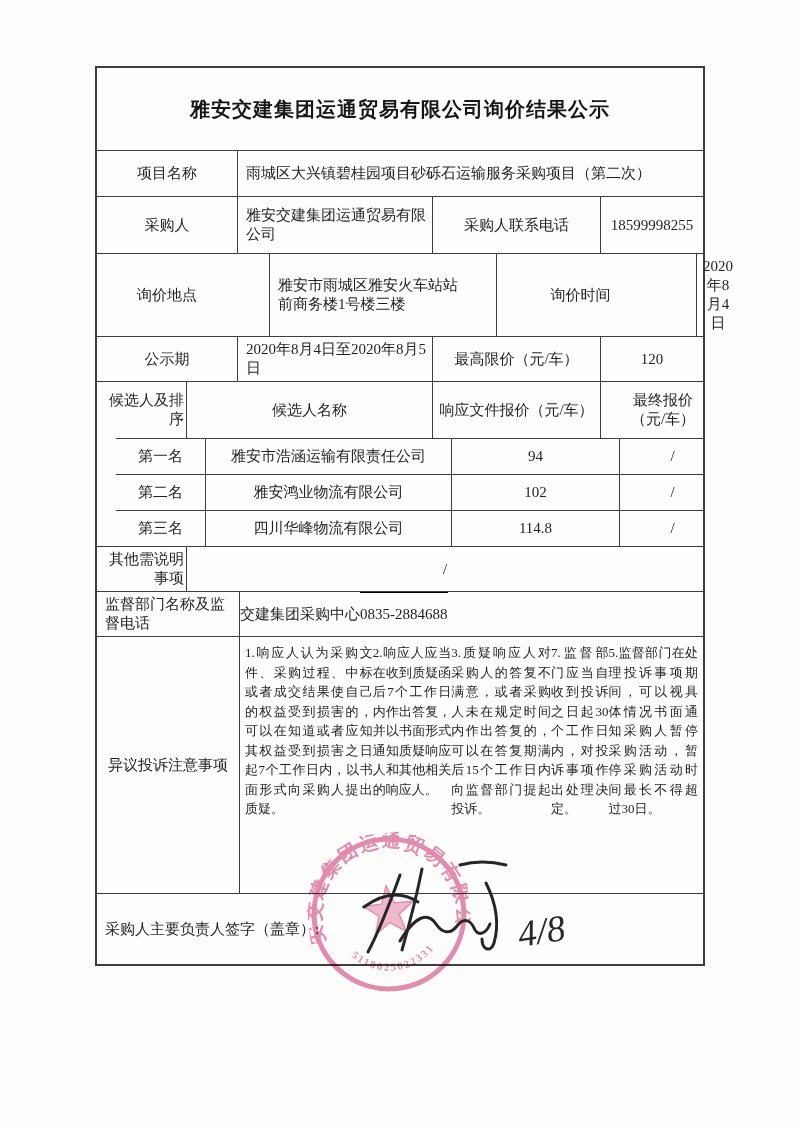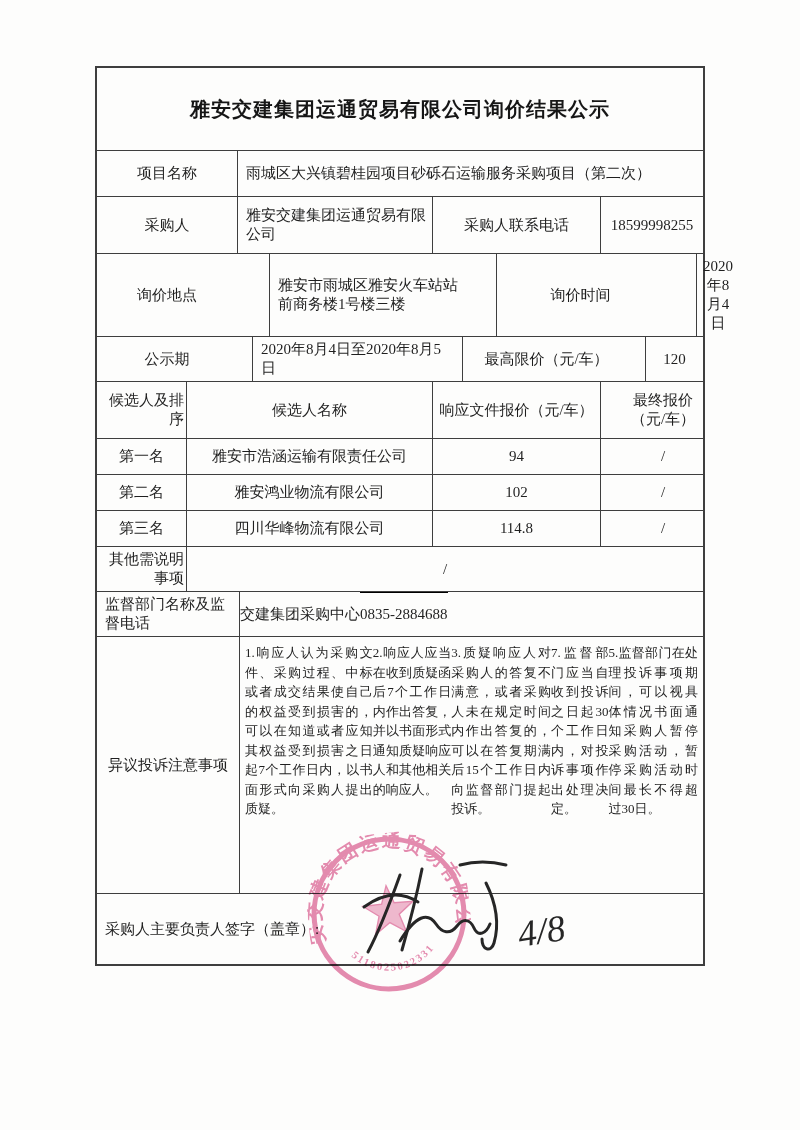--- a/index.html
+++ b/index.html
@@ -46,23 +46,23 @@
   .wS2{flex:1;}
   .title-row{min-height:82px;}
   .title-cell{
     flex:1;justify-content:center;text-align:center;
     font-family:Liberation Serif, serif;
     font-weight:bold;font-size:20px;letter-spacing:1px;color:#161616;
   }
   .h-project{min-height:45px;}
   .h-purchaser{min-height:56px;}
   .h-location{min-height:57px;gap:32px;}
-  .h-publicity{min-height:39px;gap:15px;}
+  .h-publicity{min-height:39px;}
   .h-candheader{min-height:56px;}
-  .h-cand{min-height:35px;}
+  .h-cand{min-height:35px;margin-left:19px;}
   .h-other{min-height:40px;}
   .h-sign{min-height:70px;}
   .sup-right{display:flex;flex-direction:row;flex:1;border-left:1px solid #3e3e3e;}
   .sup-sub{min-height:31px;display:flex;align-items:center;justify-content:center;
     font-size:15px;box-sizing:border-box;}
   .sup-sub + .sup-sub{border-top:1px solid #000000;}
   .h-complaint{min-height:256px;}
   .complaint-body{
     flex-direction:row;justify-content:center;align-items:flex-start;
     font-size:13px;line-height:19.5px;padding:6px 5px 6px 5px;

